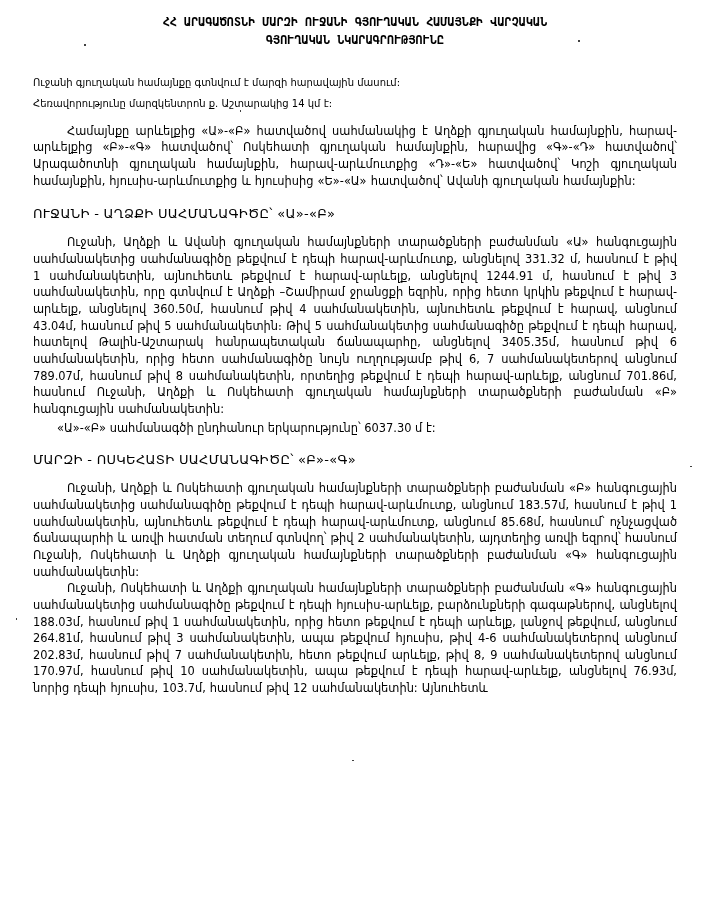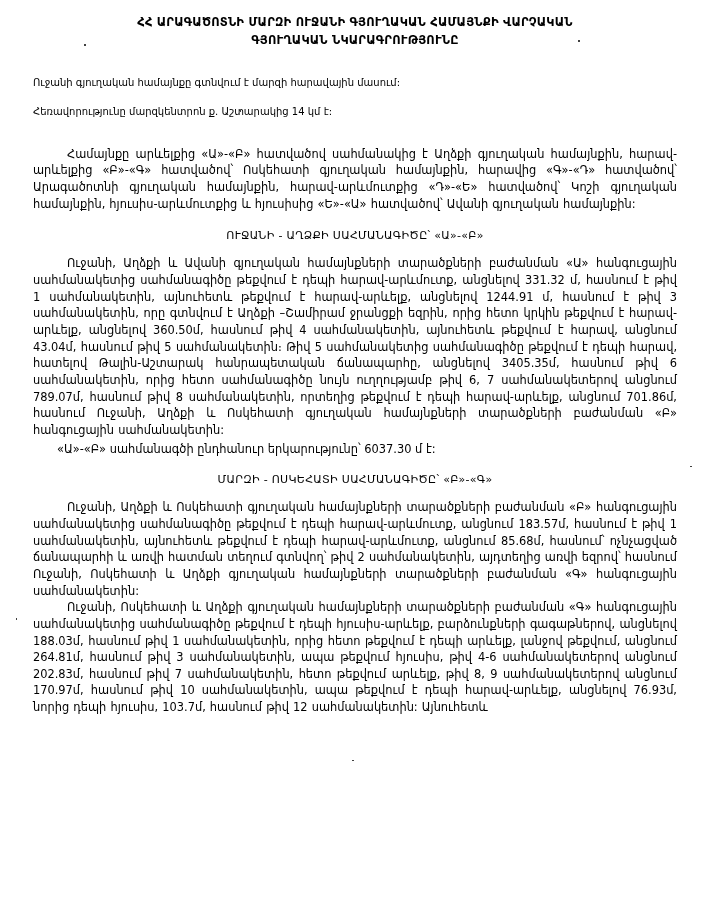--- a/index.html
+++ b/index.html
@@ -27,20 +27,21 @@
     text-align: center;
     font-size: 11.5px;
     font-weight: bold;
     line-height: 1.55;
     letter-spacing: 0.2px;
     margin: 4px 0 0 0;
     padding: 0 18px;
   }
   .doc-title .tline {
     display: block;
+    font-family: Liberation Mono, monospace;
   }
   .spacer-1 { height: 26px; }
 
   p.body-par {
     font-size: 11.4px;
     line-height: 1.46;
     text-align: justify;
     margin: 0 0 0 0;
     padding: 0;
     word-spacing: 0.5px;
@@ -48,26 +49,25 @@
   p.indent {
     text-indent: 34px;
   }
   p.plain-line {
     font-size: 10px;
     line-height: 1.46;
     text-align: left;
     margin: 0;
     padding: 0;
   }
-  p.gap-above { margin-top: 26px; }
-  p.gap-above-sm { margin-top: 15px; }
+  p.gap-above { margin-top: 11px; }
+  p.gap-above-sm { margin-top: 7px; }
 
   h2.section-head {
-    text-align: center;
-    font-size: 11px;
+    font-size: 13px;
     font-weight: normal;
     letter-spacing: 0.3px;
     margin: 17px 0 13px 0;
     padding: 0;
   }
   .quoted-line {
     font-size: 11.4px;
     margin: 4px 0 0 0;
     padding-left: 24px;
     text-align: left;

